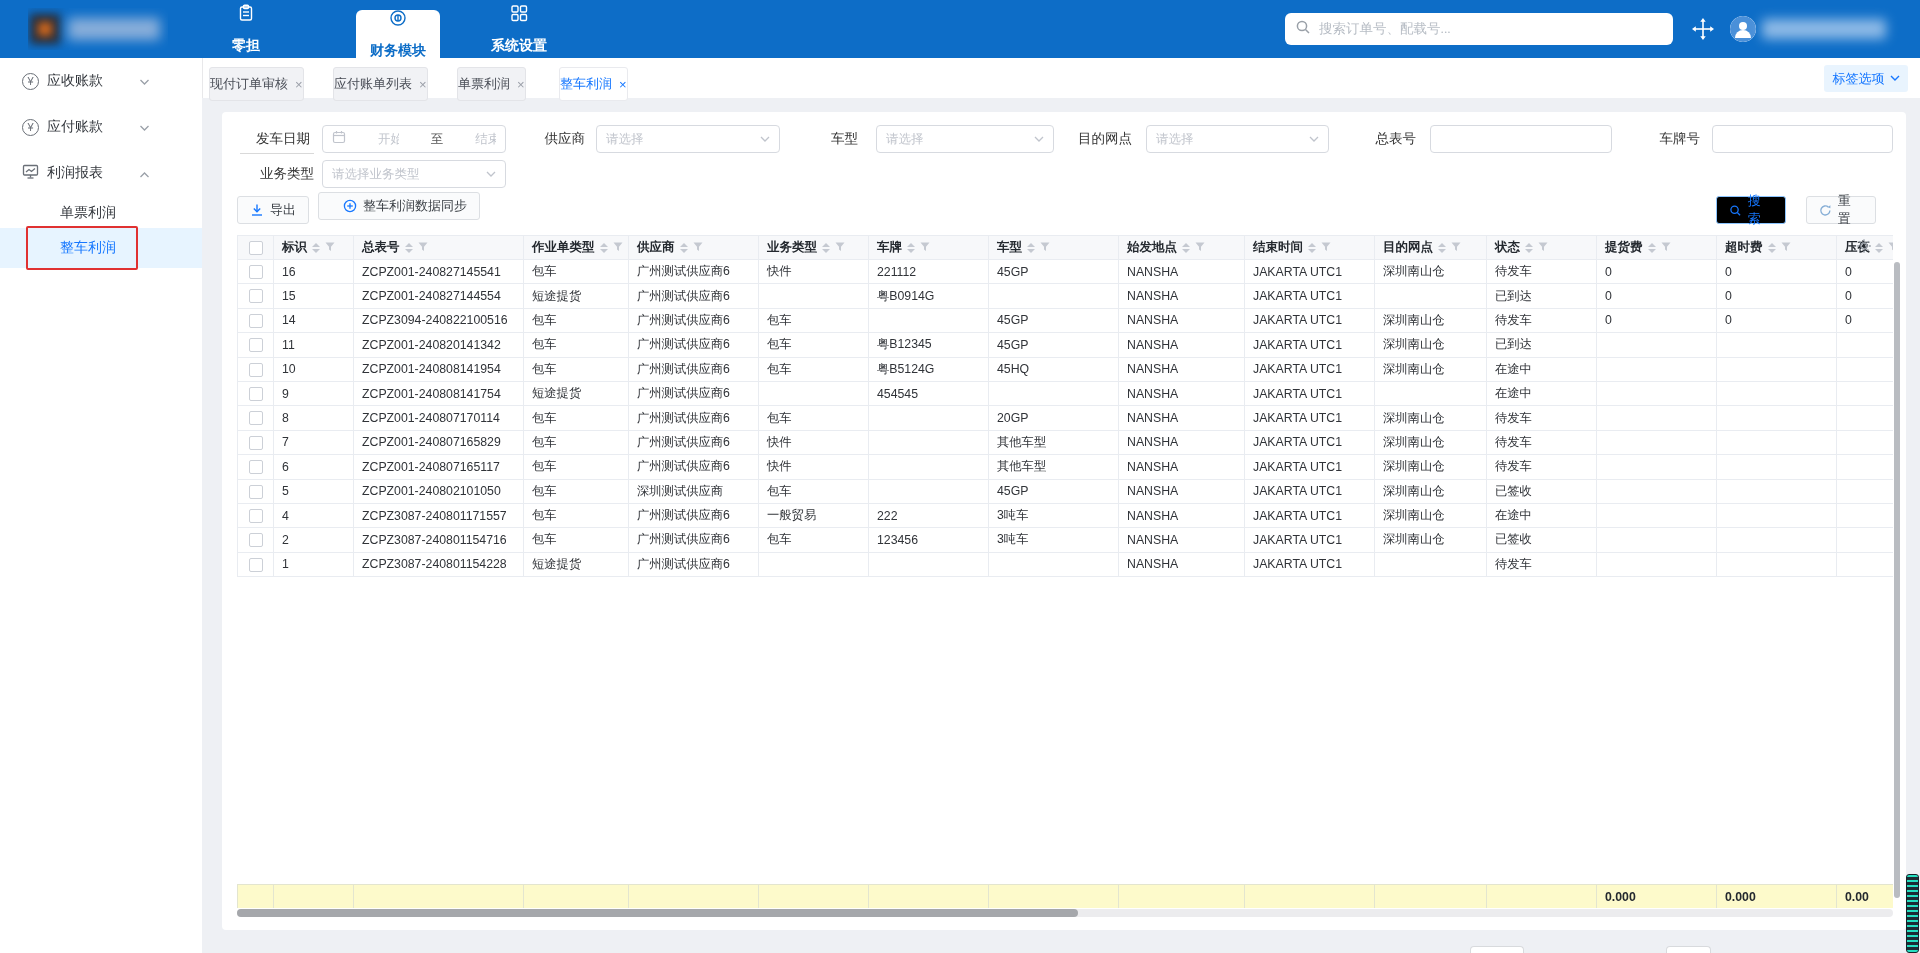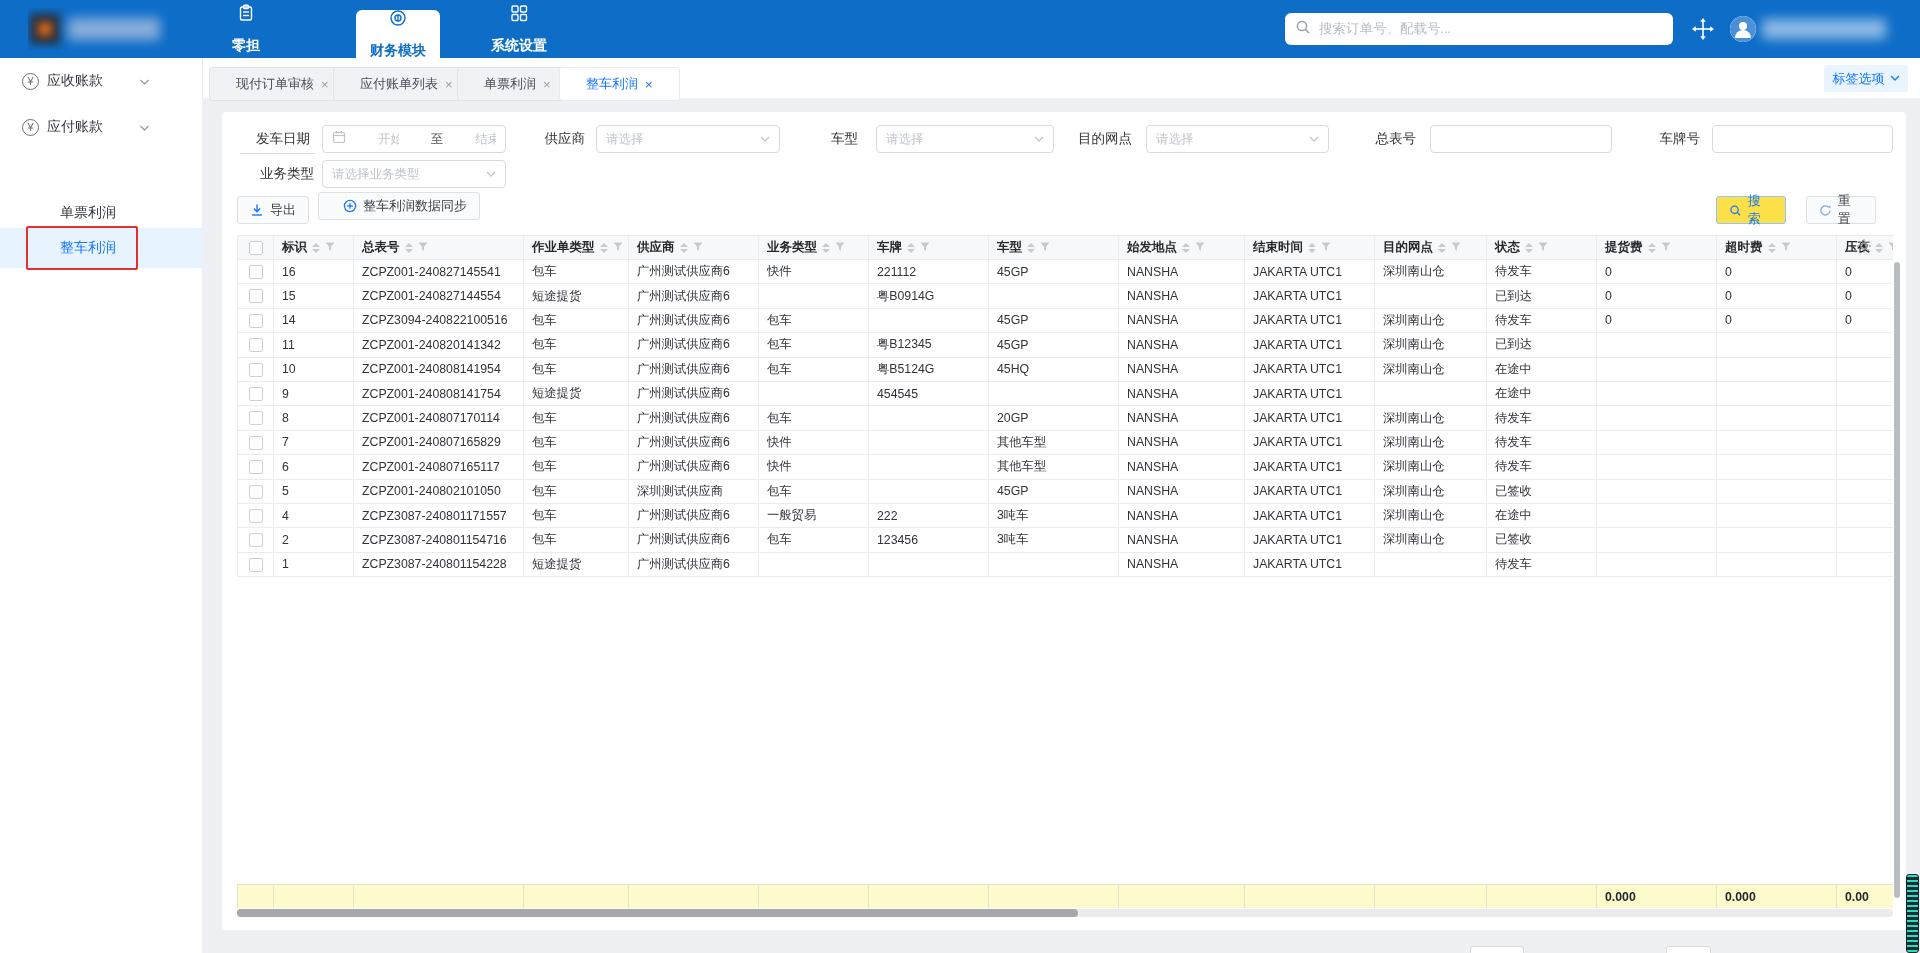--- a/index.html
+++ b/index.html
@@ -16,21 +16,21 @@
   .nav-item svg { display:block; }
   .nav-item.active { background:#fff; border-radius:6px 6px 0 0; top:10px; height:48px; color:#0d6dc7; padding:0 14px; }
   .search-box { position:absolute; left:1285px; top:13px; width:388px; height:32px; background:#fff; border-radius:6px; display:flex; align-items:center; padding:0 10px; gap:8px; }
   .search-box .ph { color:#b6bcc4; font-size:13.5px;font-family:Liberation Serif, serif; }
   .move-ic { position:absolute; left:1692px; top:18px; }
   .avatar { position:absolute; left:1730px; top:16px; width:26px; height:26px; border-radius:50%; background:#e8f2fd; display:flex; align-items:center; justify-content:center; overflow:hidden; }
   .user-blur { position:absolute; left:1762px; top:19px; width:124px; height:20px; background:#aecdee; opacity:.8; filter:blur(6px); border-radius:3px; }
 
   
   .tabbar { position:absolute; left:202px; top:58px; width:1718px; height:40px; background:#fff; border-left:1px solid #e8e8ea; z-index:20; }
-  .tab-chip { position:absolute; top:9px; height:34px; border-radius:3px; background:#f1f2f5; border:1px solid #e3e4e8; color:#4a4e57; font-size:13px; display:flex; align-items:center; justify-content:center; gap:7px; padding:0 26px; cursor:pointer; white-space:nowrap; }
+  .tab-chip { position:absolute; top:9px; height:34px; border-radius:3px; background:#f1f2f5; border:1px solid #e3e4e8; color:#4a4e57; font-size:13px; display:flex; align-items:center; justify-content:center; gap:7px; padding:0 0; cursor:pointer; white-space:nowrap; }
   .tab-chip .x { color:#9a9fa8; font-size:13px; }
   .tab-chip.active { background:#fff; border-color:#e9eaee; color:#1677ff; }
   .tab-chip.active .x { color:#1677ff; }
   .tag-opt { position:absolute; top:7px; left:1621px; width:84px; height:27px; background:#e9f4fe; border-radius:3px; color:#1677ff; font-size:13px; display:flex; align-items:center; justify-content:center; gap:5px; cursor:pointer; }
 
   
   .sidebar { position:absolute; left:0; top:58px; width:202px; height:895px; background:#fff; z-index:10; }
   .side-item { position:absolute; left:0; width:202px; height:42px; display:flex; align-items:center; padding-left:22px; gap:8px; font-size:14px; color:#33373d; cursor:pointer; }
   .side-item .chev { position:absolute; right:52px; }
   .coin { width:17px; height:17px; border:1.2px solid #6a6f77; border-radius:50%; font-size:11px; line-height:15px; text-align:center; color:#6a6f77; }
@@ -39,21 +39,21 @@
   .anno-box { position:absolute; left:26px; top:168px; width:112px; height:44px; border:2.5px solid #e03131; border-radius:2px; z-index:5; pointer-events:none; }
 
   
   .card { position:absolute; left:222px; top:112px; width:1684px; height:818px; background:#fff; border-radius:4px; z-index:5; }
   .flabel { position:absolute; height:28px; line-height:28px; font-size:13.5px; color:#333; text-align:right; }
   .fld-underline { position:absolute; height:1px; background:#d9d9d9; }
   .select, .inputbox { position:absolute; height:28px; border:1px solid #d7dae0; border-radius:4px; background:#fff; display:flex; align-items:center; padding:0 9px; gap:6px; cursor:pointer; }
   .select .ph, .inputbox .ph { color:#c0c4cc; font-size:12.5px; flex:1; white-space:nowrap; overflow:hidden; }
   .inputbox .sep { color:#555; font-size:12.5px; }
   .btn { position:absolute; height:28px; border:1px solid #dcdfe3; border-radius:3px; background:#fafbfc; display:flex; align-items:center; justify-content:center; gap:6px; font-size:13px; color:#3a3f45; cursor:pointer; padding:0 12px; }
-  .btn.primary-light { background:#fde047; border-color:#8cc5ff; color:#1677ff; }
+  .btn.primary-light { background:#000000; border-color:#8cc5ff; color:#1677ff; }
 
   
   .tbl-clip { position:absolute; left:15px; top:123px; width:1656px; height:342px; overflow:hidden; }
   table.grid { border-collapse:collapse; table-layout:fixed; width:1769px; }
   table.grid th, table.grid td { border:1px solid #e9ecf1; white-space:nowrap; overflow:hidden; padding:0 8px; }
   table.grid th { background:#f7f8fa; height:24px; font-size:12.5px; font-weight:bold; color:#24292f; text-align:left; }
   table.grid td { height:24.4px; font-size:12.3px; color:#303338; background:#fff; }
   .th-inner { display:flex; align-items:center; gap:5px; }
   .carets { display:inline-flex; flex-direction:column; gap:2px; }
   .caret-up { width:0; height:0; border-left:4px solid transparent; border-right:4px solid transparent; border-bottom:4px solid #c5c9d1; }
@@ -181,20 +181,36 @@
           <path d="M1 1 L5 5 L9 1"></path>
         </svg>
     </span>
   </div>
   <div class="side-item" style="top:48px;">
     <span class="coin">¥</span>
     <span>应付账款</span>
     <span class="chev">
       <svg width="11" height="7" viewBox="0 0 10 7" fill="none" stroke="#9aa0a8" stroke-width="1.3">
           <path d="M1 1 L5 5 L9 1"></path>
+        </svg>
+    </span>
+  </div>
+  <div class="side-item" style="top:94px;">
+    <span>
+      <svg width="17" height="17" viewBox="0 0 17 17" fill="none" stroke="#6a6f77" stroke-width="1.3">
+        <rect x="1.5" y="2.5" width="14" height="9.5" rx="1"></rect>
+        <polyline points="4,9 7,6.5 9.5,8.5 13,5.5"></polyline>
+        <line x1="8.5" y1="12" x2="8.5" y2="14.5"></line>
+          <line x1="5.5" y1="15" x2="11.5" y2="15"></line>
+      </svg>
+    </span>
+    <span>利润报表</span>
+    <span class="chev">
+      <svg width="11" height="7" viewBox="0 0 10 7" fill="none" stroke="#9aa0a8" stroke-width="1.3">
+          <path d="M1 6 L5 2 L9 6"></path>
         </svg>
     </span>
   </div>
   <div class="side-child" style="top:136px;">
     <span>单票利润</span>
   </div>
   <div class="side-child selected" style="top:170px;height:40px;">
     <span>整车利润</span>
   </div>
   <div class="anno-box"></div>

